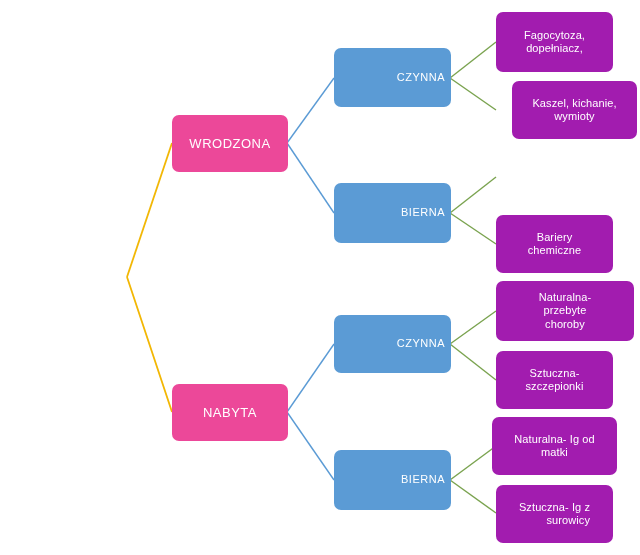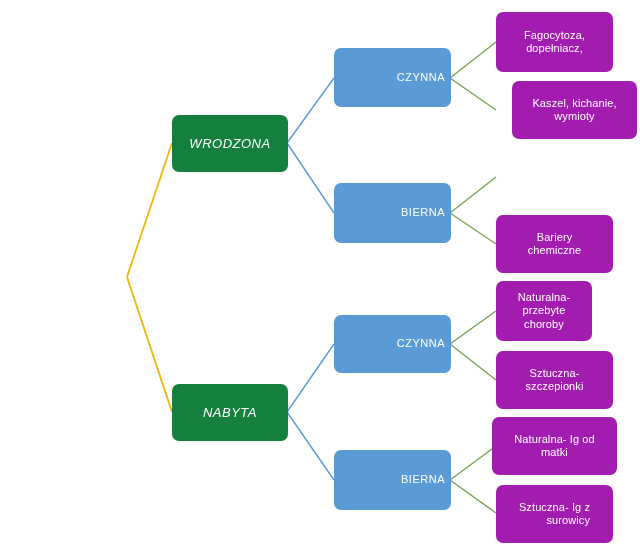--- a/index.html
+++ b/index.html
@@ -36,24 +36,23 @@
     padding: 2px 6px;
     line-height: 1.22;
     z-index: 2;
   }
   .node-root {
     background: #e8743b;
     font-size: 13.5px;
     letter-spacing: 0.3px;
   }
   .node-level1 {
-    background: #15803d;
+    background: #ec4899;
     font-size: 13px;
     letter-spacing: 0.5px;
-    font-style: italic;
   }
   .node-level2 {
     background: #5b9bd5;
     font-size: 11px;
     letter-spacing: 0.5px;
     justify-content: flex-end;
   }
   .node-leaf {
     background: #a21caf;
     font-size: 11px;
@@ -129,21 +128,21 @@
     <span class="leaf-text">Kaszel, kichanie,
 wymioty</span>
   </div>
 
 
   <div class="node node-leaf" style="left:496px; top:215px; width:117px; height:58px;">
     <span class="leaf-text">Bariery
 chemiczne</span>
   </div>
 
-  <div class="node node-leaf" style="left:496px; top:281px; width:96px; height:60px;">
+  <div class="node node-leaf" style="left:496px; top:281px; width:138px; height:60px;">
     <span class="leaf-text">Naturalna-
 przebyte
 choroby</span>
   </div>
 
   <div class="node node-leaf" style="left:496px; top:351px; width:117px; height:58px;">
     <span class="leaf-text">Sztuczna-
 szczepionki</span>
   </div>
 

